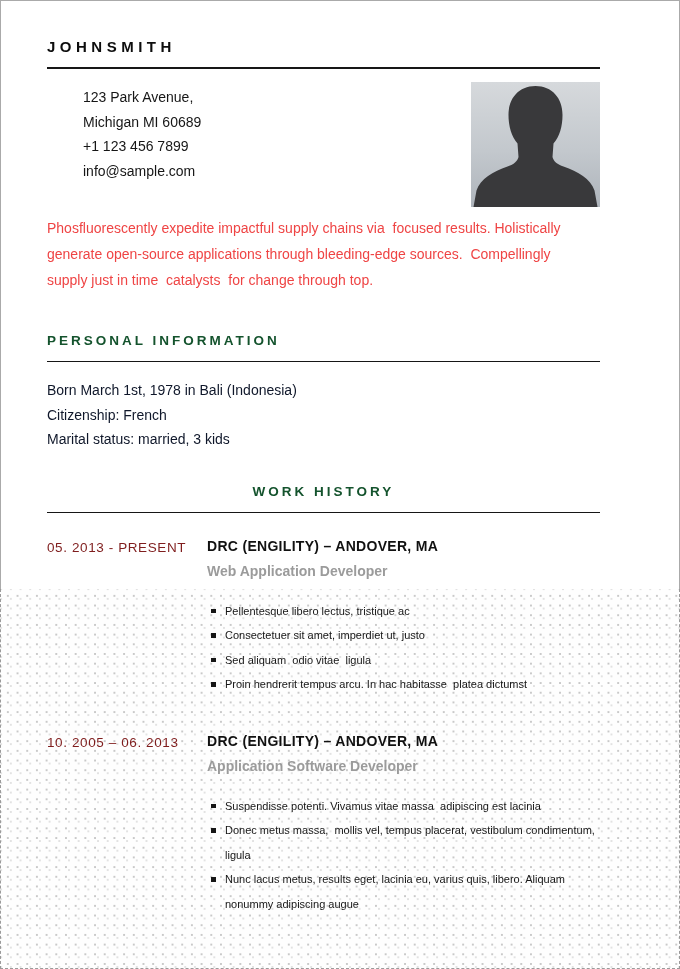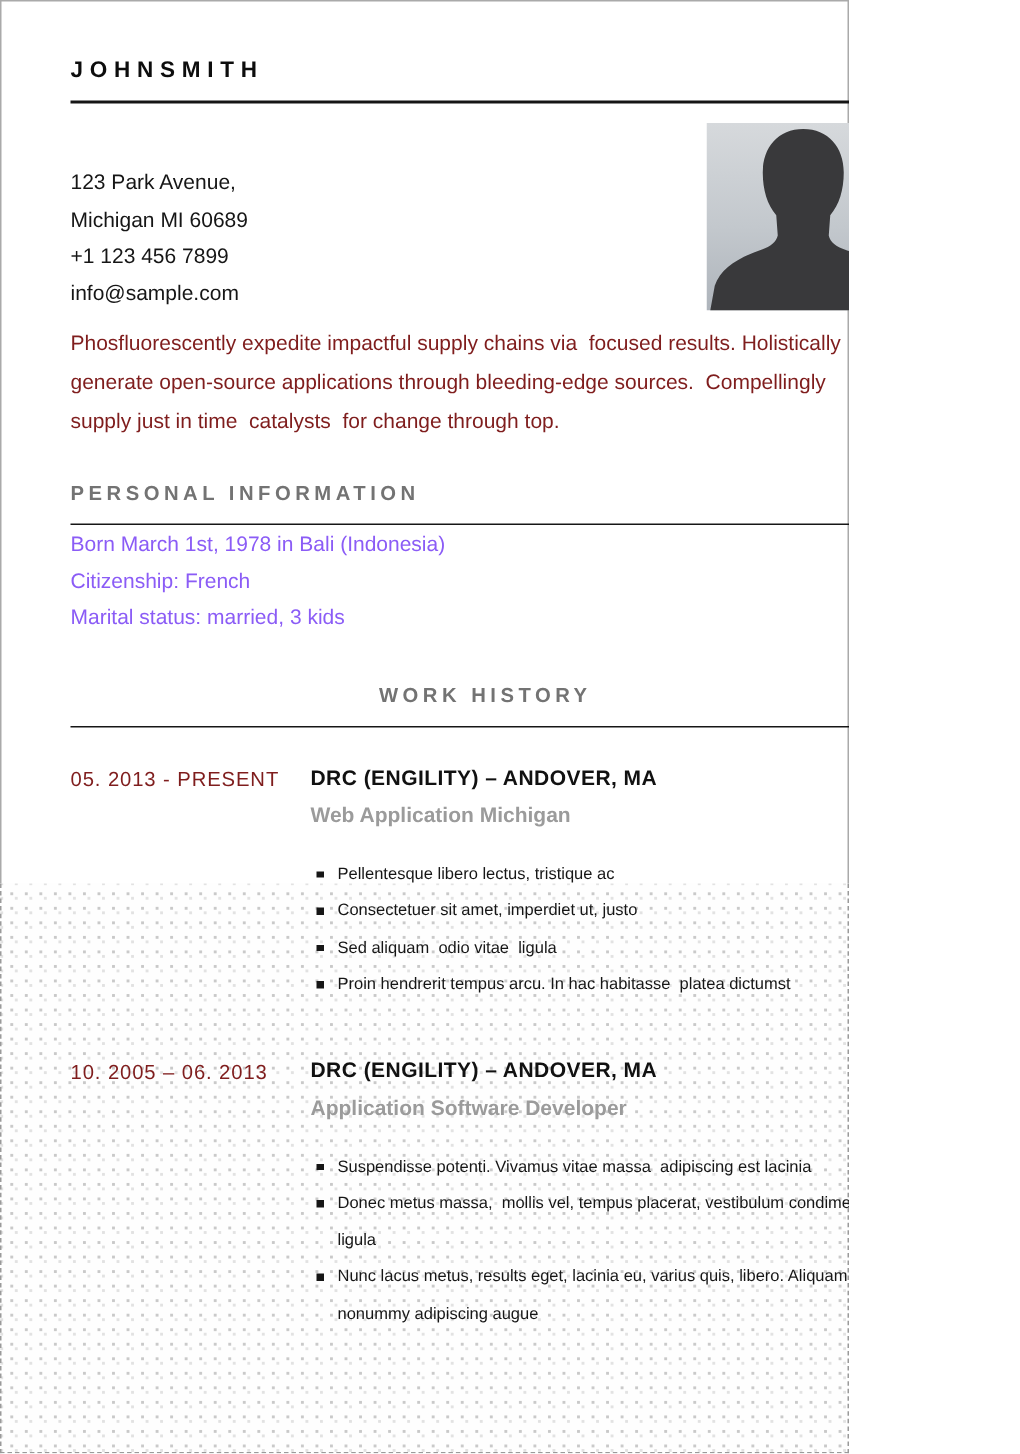--- a/index.html
+++ b/index.html
@@ -3,21 +3,21 @@
 <meta charset="utf-8">
 <style>
   html, body {
     margin: 0;
     padding: 0;
     background: #ffffff;
     font-family: "Liberation Sans", "DejaVu Sans", sans-serif;
   }
   .canvas {
     position: relative;
-    width: 566px;
+    width: 680px;
     height: 969px;
     overflow: hidden;
     background: #ffffff;
     text-decoration: underline;
   }
   
   .white-area {
     position: absolute;
     left: 0; top: 0; right: 0;
     height: 589px;
@@ -61,59 +61,61 @@
   }
   .rule {
     height: 0;
     border-bottom: 2px solid #161616;
     margin-top: 12px;
   }
   .contact-row {
     margin-top: 13px;
     display: flex;
     justify-content: space-between;
-    align-items: flex-end;
+    align-items: flex-start;
+    margin-left: 36px;
   }
   .contact-lines {
     padding-top: 3px;
     font-size: 14px;
     line-height: 24.5px;
     color: #161616;
   }
   .photo {
     width: 129px;
     height: 125px;
     flex: 0 0 auto;
   }
   .photo svg { display: block; }
   .summary {
     margin: 8px 13px 0 0;
     font-size: 14px;
     line-height: 26px;
-    color: #7f1d1d;
+    color: #ef4444;
     white-space: pre-wrap;
   }
   .section-heading {
-    margin: 28px 0 0 0;
+    margin: 40px 0 0 0;
     font-size: 13.5px;
     font-weight: bold;
     letter-spacing: 3px;
     line-height: 15px;
-    color: #737373;
+    color: #14532d;
   }
   .section-heading.work { margin-top: 32px; text-align: center; }
   .section-rule {
     height: 0;
     border-bottom: 1.5px solid #161616;
     margin-top: 13px;
   }
   .personal-lines {
+    margin-top: 16px;
     font-size: 14px;
     line-height: 24.5px;
-    color: #8b5cf6;
+    color: #0f172a;
   }
   .work-entries { margin-top: 17px; }
   .work-entry {
     display: flex;
     align-items: flex-start;
     padding-top: 8px;
   }
   .work-entry + .work-entry { margin-top: 28px; }
   .work-period {
     flex: 0 0 160px;
@@ -217,21 +219,21 @@
     </div>
 
     <h2 class="section-heading work">WORK HISTORY</h2>
     <div class="section-rule"></div>
 
     <div class="work-entries" id="work-entries">
   <div class="work-entry">
     <div class="work-period">05. 2013 - PRESENT</div>
     <div class="work-right">
       <div class="work-company">DRC (ENGILITY) – ANDOVER, MA</div>
-      <div class="work-role">Web Application Michigan</div>
+      <div class="work-role">Web Application Developer</div>
       <ul class="work-bullets">
               <li>Pellentesque libero lectus, tristique ac</li>
               <li>Consectetuer sit amet, imperdiet ut, justo</li>
               <li>Sed aliquam  odio vitae  ligula</li>
               <li>Proin hendrerit tempus arcu. In hac habitasse  platea dictumst</li>
             </ul>
     </div>
   </div>
 
   <div class="work-entry">

